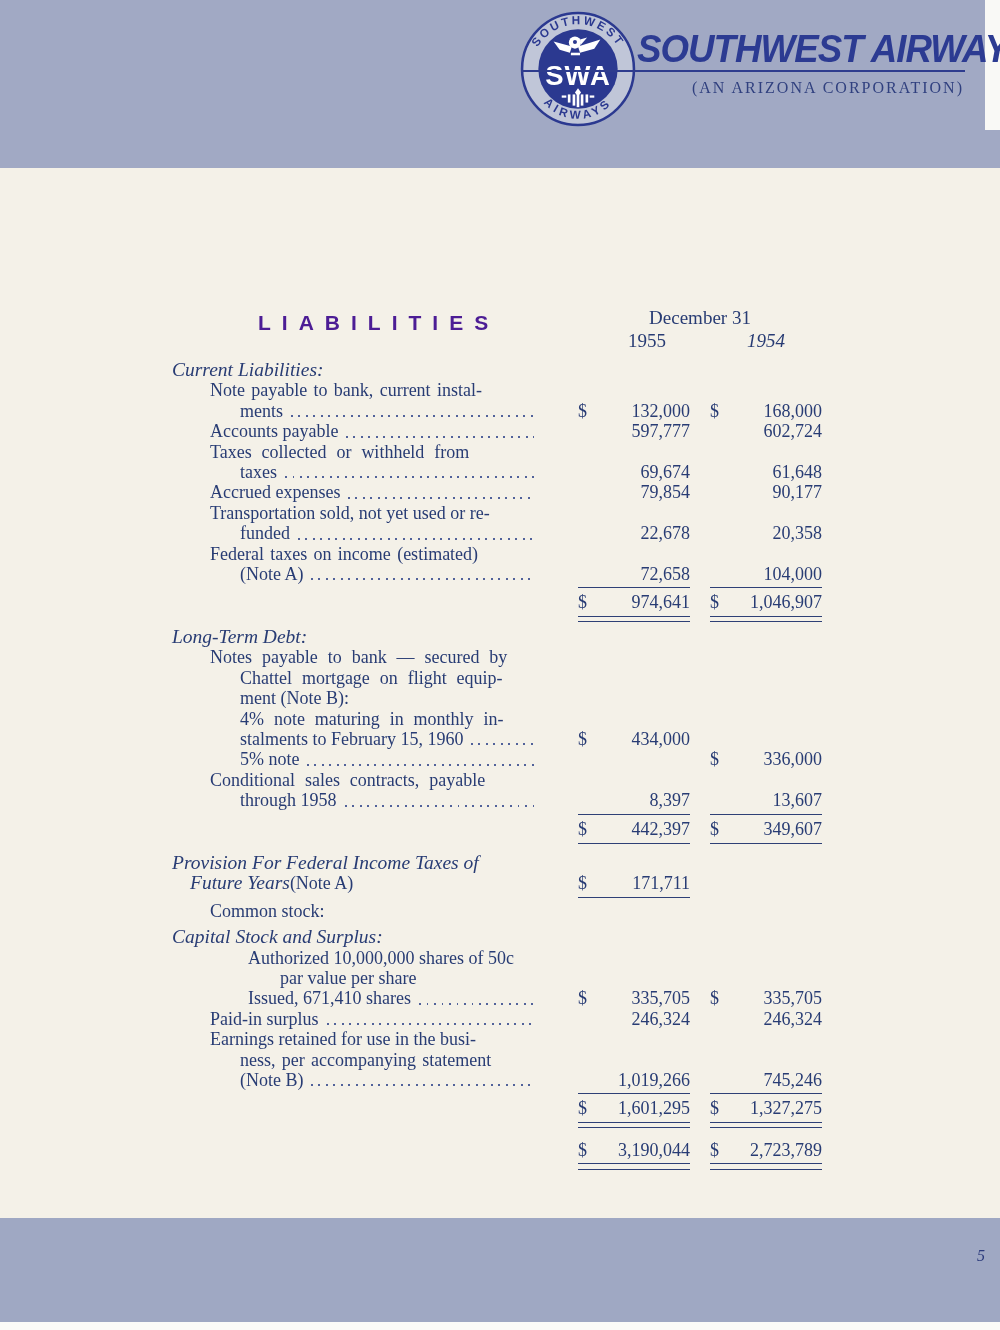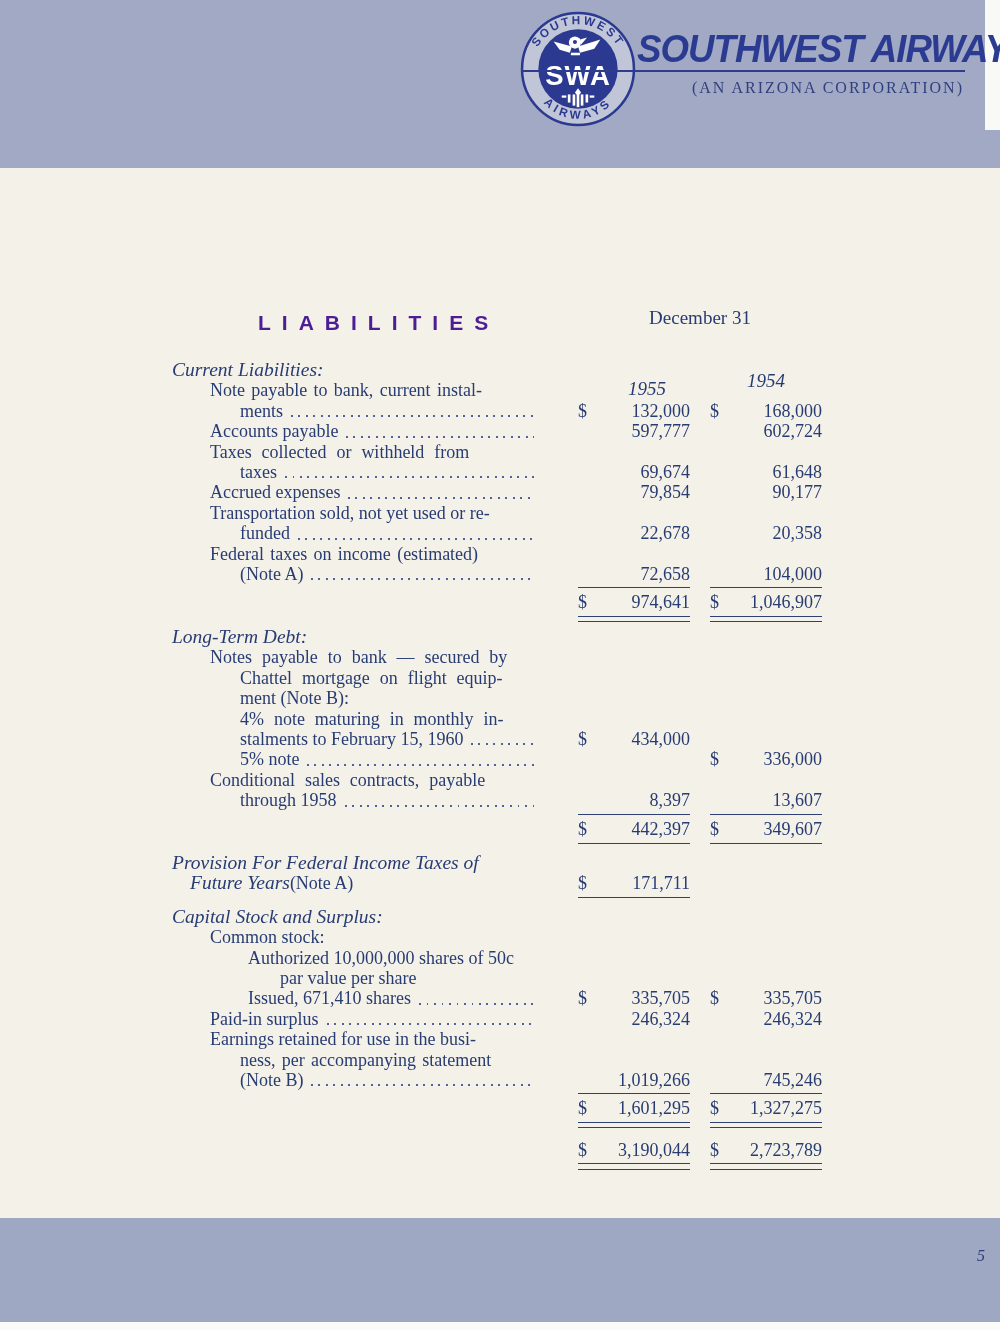--- a/index.html
+++ b/index.html
@@ -22,22 +22,22 @@
   .subtitle { position:absolute; top:79px; left:630px; width:334px; text-align:right;
               font-size:16px; letter-spacing:2px; color:#30407f; white-space:nowrap; }
 
   
   .stmt { position:absolute; left:172px; top:310px; width:650px; font-size:18px; line-height:20.4px; }
   .stmt-head { position:relative; height:50px; }
   .stmt-title { position:absolute; left:86px; top:3px; font-family:"Liberation Sans", sans-serif;
                 font-weight:bold; font-size:21px; letter-spacing:11px; color:#4c1d95; }
   .dec  { position:absolute; left:406px; top:-2px; width:244px; text-align:center;
           font-size:19px; }
-  .yr1  { position:absolute; left:419px; top:21px; width:112px; text-align:center; font-style:italic; font-size:19px;margin-top:48px; }
-  .yr2  { position:absolute; left:538px; top:21px; width:112px; text-align:center; font-style:italic; font-size:19px;margin-top:40px; }
+  .yr1  { position:absolute; left:419px; top:21px; width:112px; text-align:center; font-size:19px; }
+  .yr2  { position:absolute; left:538px; top:21px; width:112px; text-align:center; font-style:italic; font-size:19px; }
 
   .trow { display:flex; align-items:baseline; }
   .lbl  { width:368px; flex:none; display:flex; box-sizing:border-box; }
   .txt  { white-space:nowrap; }
   .lead { flex:1 1 auto; align-self:flex-end; height:2px; margin:0 6px 4px 8px;
           background-image:repeating-linear-gradient(to right,#51629a 0 1.7px,transparent 1.7px 7.5px); }
   .c1,.c2 { width:112px; flex:none; display:flex; justify-content:space-between; align-items:baseline; }
   .c1 { margin-left:38px; }
   .c2 { margin-left:20px; }
   .v  { text-align:right; }
@@ -373,70 +373,70 @@
         </div>
       </div>
     <div class="trow rr">
         <div class="lbl"></div>
         <div class="c1">
           <div class="rl"></div>
         </div>
         <div class="c2"></div>
       </div>
 
+    <div class="trow ic">
+        <div class="lbl">
+          <span class="txt">Common stock:</span>
+        </div>
+      </div>
     <div class="trow ia sec mt">
         <div class="lbl">
           <span class="txt">Capital Stock and Surplus:</span>
         </div>
       </div>
+    <div class="trow ie">
+        <div class="lbl">
+          <span class="txt">Authorized 10,000,000 shares of 50c</span>
+        </div>
+      </div>
+    <div class="trow if">
+        <div class="lbl">
+          <span class="txt">par value per share</span>
+        </div>
+      </div>
+    <div class="trow ie">
+        <div class="lbl">
+          <span class="txt">Issued, 671,410 shares</span>
+          <span class="lead"></span>
+        </div>
+        <div class="c1">
+          <span class="d">$</span>
+          <span class="v">335,705</span>
+        </div>
+        <div class="c2">
+          <span class="d">$</span>
+          <span class="v">335,705</span>
+        </div>
+      </div>
     <div class="trow ic">
         <div class="lbl">
-          <span class="txt">Common stock:</span>
-        </div>
-      </div>
-    <div class="trow ie">
-        <div class="lbl">
-          <span class="txt">Authorized 10,000,000 shares of 50c</span>
-        </div>
-      </div>
-    <div class="trow if">
-        <div class="lbl">
-          <span class="txt">par value per share</span>
-        </div>
-      </div>
-    <div class="trow ie">
-        <div class="lbl">
-          <span class="txt">Issued, 671,410 shares</span>
-          <span class="lead"></span>
-        </div>
-        <div class="c1">
-          <span class="d">$</span>
-          <span class="v">335,705</span>
-        </div>
-        <div class="c2">
-          <span class="d">$</span>
-          <span class="v">335,705</span>
+          <span class="txt">Paid-in surplus</span>
+          <span class="lead"></span>
+        </div>
+        <div class="c1">
+          <span class="d"></span>
+          <span class="v">246,324</span>
+        </div>
+        <div class="c2">
+          <span class="d"></span>
+          <span class="v">246,324</span>
         </div>
       </div>
     <div class="trow ic">
         <div class="lbl">
-          <span class="txt">Paid-in surplus</span>
-          <span class="lead"></span>
-        </div>
-        <div class="c1">
-          <span class="d"></span>
-          <span class="v">246,324</span>
-        </div>
-        <div class="c2">
-          <span class="d"></span>
-          <span class="v">246,324</span>
-        </div>
-      </div>
-    <div class="trow ic">
-        <div class="lbl">
           <span class="txt">Earnings retained for use in the busi-</span>
         </div>
       </div>
     <div class="trow id wsl">
         <div class="lbl">
           <span class="txt">ness, per accompanying statement</span>
         </div>
       </div>
     <div class="trow id">
         <div class="lbl">

